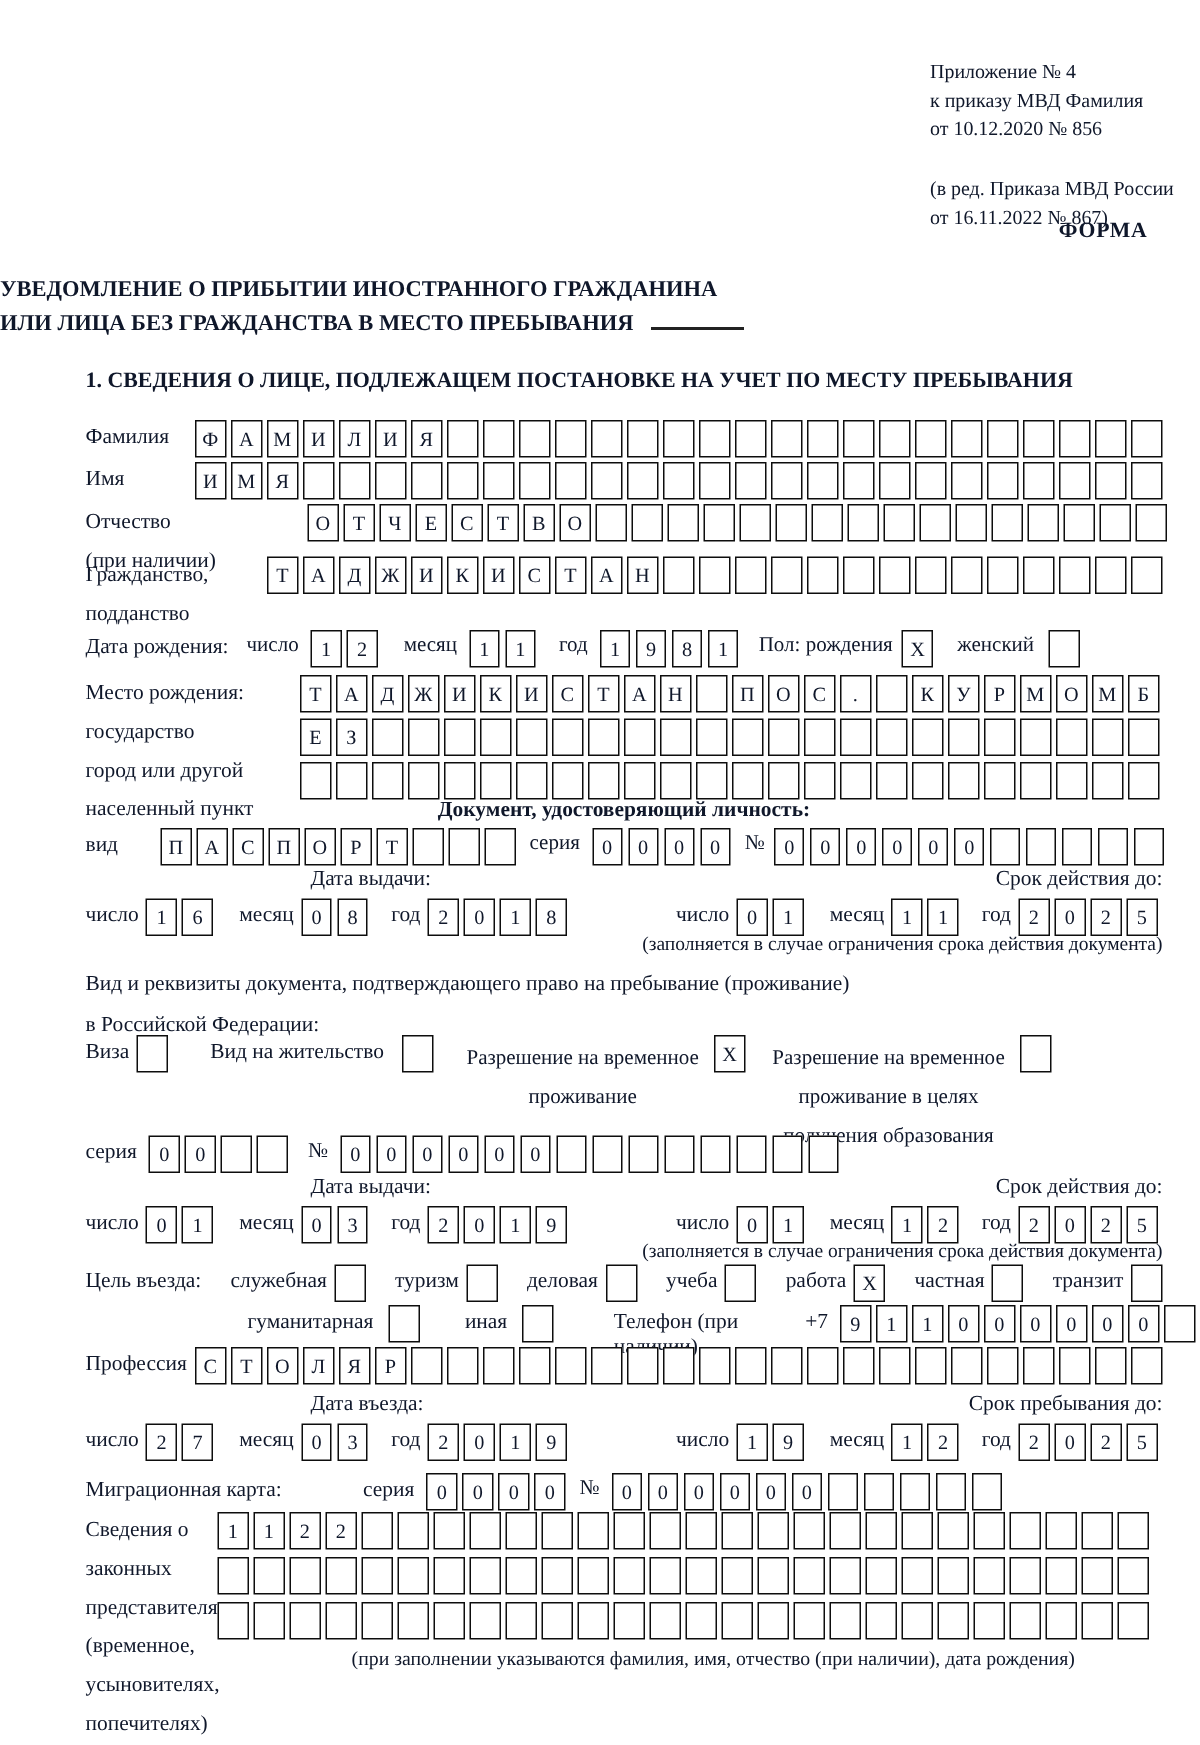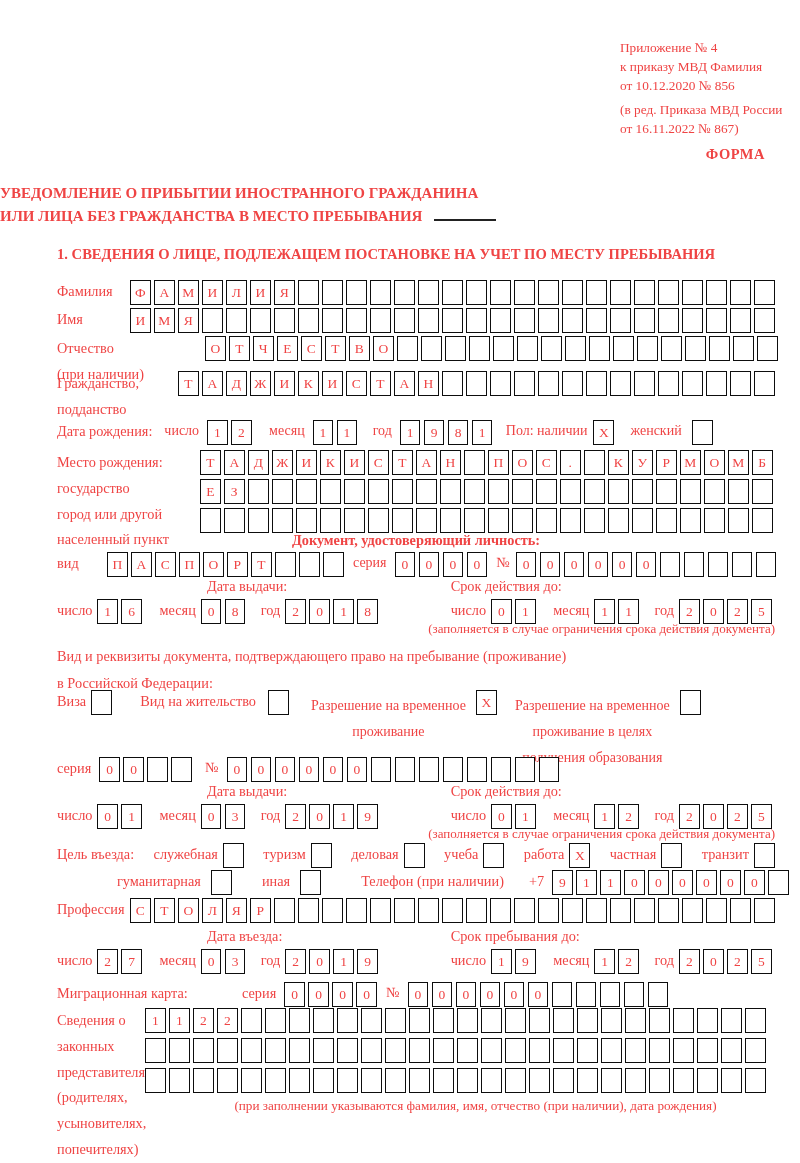--- a/index.html
+++ b/index.html
@@ -1,19 +1,19 @@
 <!DOCTYPE html>
 <html><head>
 <meta charset="utf-8">
 <style>
   * { margin:0; padding:0; box-sizing:border-box; }
   html,body { background:#fff; }
   .page {
     position:relative; width:800px; height:1163px; margin:0 auto;
-    background:#fff; color:#ef4444;
+    background:#fff; color:#0f172a;
     font-family:"Liberation Serif","DejaVu Serif",serif;
     font-size:14px; overflow:hidden;
   }
   .abs { position:absolute; }
   .flex { display:flex; align-items:flex-start; }
   .pt { padding-top:3px; display:inline-block; }
   .cellrow { display:inline-flex; flex:none; }
   .cell {
     flex:none; display:inline-flex; align-items:center; justify-content:center;
     width:20.5px; height:25px; border:1.6px solid #0d0d0d; margin-right:3.5px;
@@ -21,24 +21,24 @@
   }
   .cb { width:21px; height:25px; margin-right:0; }
   
   .lw73{width:73px;flex:none} .lw148{width:148px;flex:none} .lw121{width:121px;flex:none}
   .lw143{width:143px;flex:none} .lw88{width:88px;flex:none} .lw50{width:50px;flex:none}
   .lw150{width:150px;flex:none}
   
   .ml5{margin-left:5px}.ml6{margin-left:6px}.ml8{margin-left:8px}.ml10{margin-left:10px}
   .ml12{margin-left:12px}.ml14{margin-left:14px}.ml16{margin-left:16px}.ml18{margin-left:18px}
   .ml22{margin-left:22px}.ml25{margin-left:25px}.ml28{margin-left:28px}.ml30{margin-left:30px}
-  .ml35{margin-left:35px}.ml40{margin-left:40px}.ml108{margin-left:60px}
+  .ml35{margin-left:35px}.ml40{margin-left:40px}.ml108{margin-left:108px}
   
   #ref{top:38px;left:620px;line-height:19px;font-size:13.3px}
-  #ref .gap{margin-top:5px}
+  #ref .gap{margin-top:21px}
   #forma{top:146px;right:35px;font-weight:bold;font-size:14.5px;letter-spacing:.5px}
   #title{top:182px;left:0;width:800px;font-weight:bold;font-size:15px;line-height:22.5px}
   .tunderline{display:inline-block;width:62px;height:13px;border-bottom:2.4px solid #222;margin-left:12px}
   #sec1{top:246px;left:57px;width:718px;font-weight:bold;font-size:14.6px}
   #row-surname{top:280px;left:57px}
   #row-name{top:308px;left:57px}
   #row-patronymic{top:336px;left:57px}
   #row-citizenship{top:371px;left:57px}
   #row-birthdate{top:420px;left:57px}
   #blk-birthplace{top:450px;left:57px}
@@ -58,21 +58,21 @@
   #row-phone{top:870px;left:57px}
   #row-profession{top:898px;left:57px}
   #entry-dates{top:928px;left:57px;width:718px}
   #row-migration{top:982px;left:57px}
   #blk-reps{top:1008px;left:57px}
   .reprow{margin-bottom:5px}
   #bottom-note{top:1098px;left:168px;width:615px;text-align:center;font-size:13.2px}
   .dual{display:flex;justify-content:space-between}
   .dhead{margin-bottom:4px;font-size:14.3px}
   .dhead.left{padding-left:150px}
-  .dhead.center{text-align:left}
+  .dhead.center{text-align:right}
   .lbl{font-size:14.3px}
 </style>
 </head>
 <body>
 
 <div class="page">
 
   <div class="abs" id="ref">
     <div>Приложение № 4</div>
     <div>к приказу МВД Фамилия</div>
@@ -235,21 +235,21 @@
         <span class="cell">1</span>
         <span class="cell">1</span>
       </span>
     <span class="pt ml12">год</span>
     <span class="cellrow ml8">
         <span class="cell">1</span>
         <span class="cell">9</span>
         <span class="cell">8</span>
         <span class="cell">1</span>
       </span>
-    <span class="pt ml10">Пол: наличии</span>
+    <span class="pt ml10">Пол: рождения</span>
     <span class="cell cb ml6">X</span>
     <span class="pt ml16">женский</span>
     <span class="cell cb ml10"></span>
   </div>
 
   <div class="abs flex" id="blk-birthplace">
     <span class="lw143 mlabel lbl">
       <span>Место рождения:</span><br>
       <span>государство</span><br>
       <span>город или другой</span><br>
@@ -678,21 +678,21 @@
         <span class="cell"></span>
         <span class="cell"></span>
       </span>
   </div>
 
   <div class="abs flex" id="blk-reps">
     <span class="lw88 mlabel lbl">
       <span>Сведения о</span><br>
       <span>законных</span><br>
       <span>представителях</span><br>
-      <span>(родителях,</span><br>
+      <span>(временное,</span><br>
       <span>усыновителях,</span><br>
       <span>попечителях)</span>
     </span>
     <span>
       <span class="cellrow reprow">
           <span class="cell">1</span>
           <span class="cell">1</span>
           <span class="cell">2</span>
           <span class="cell">2</span>
           <span class="cell"></span>

